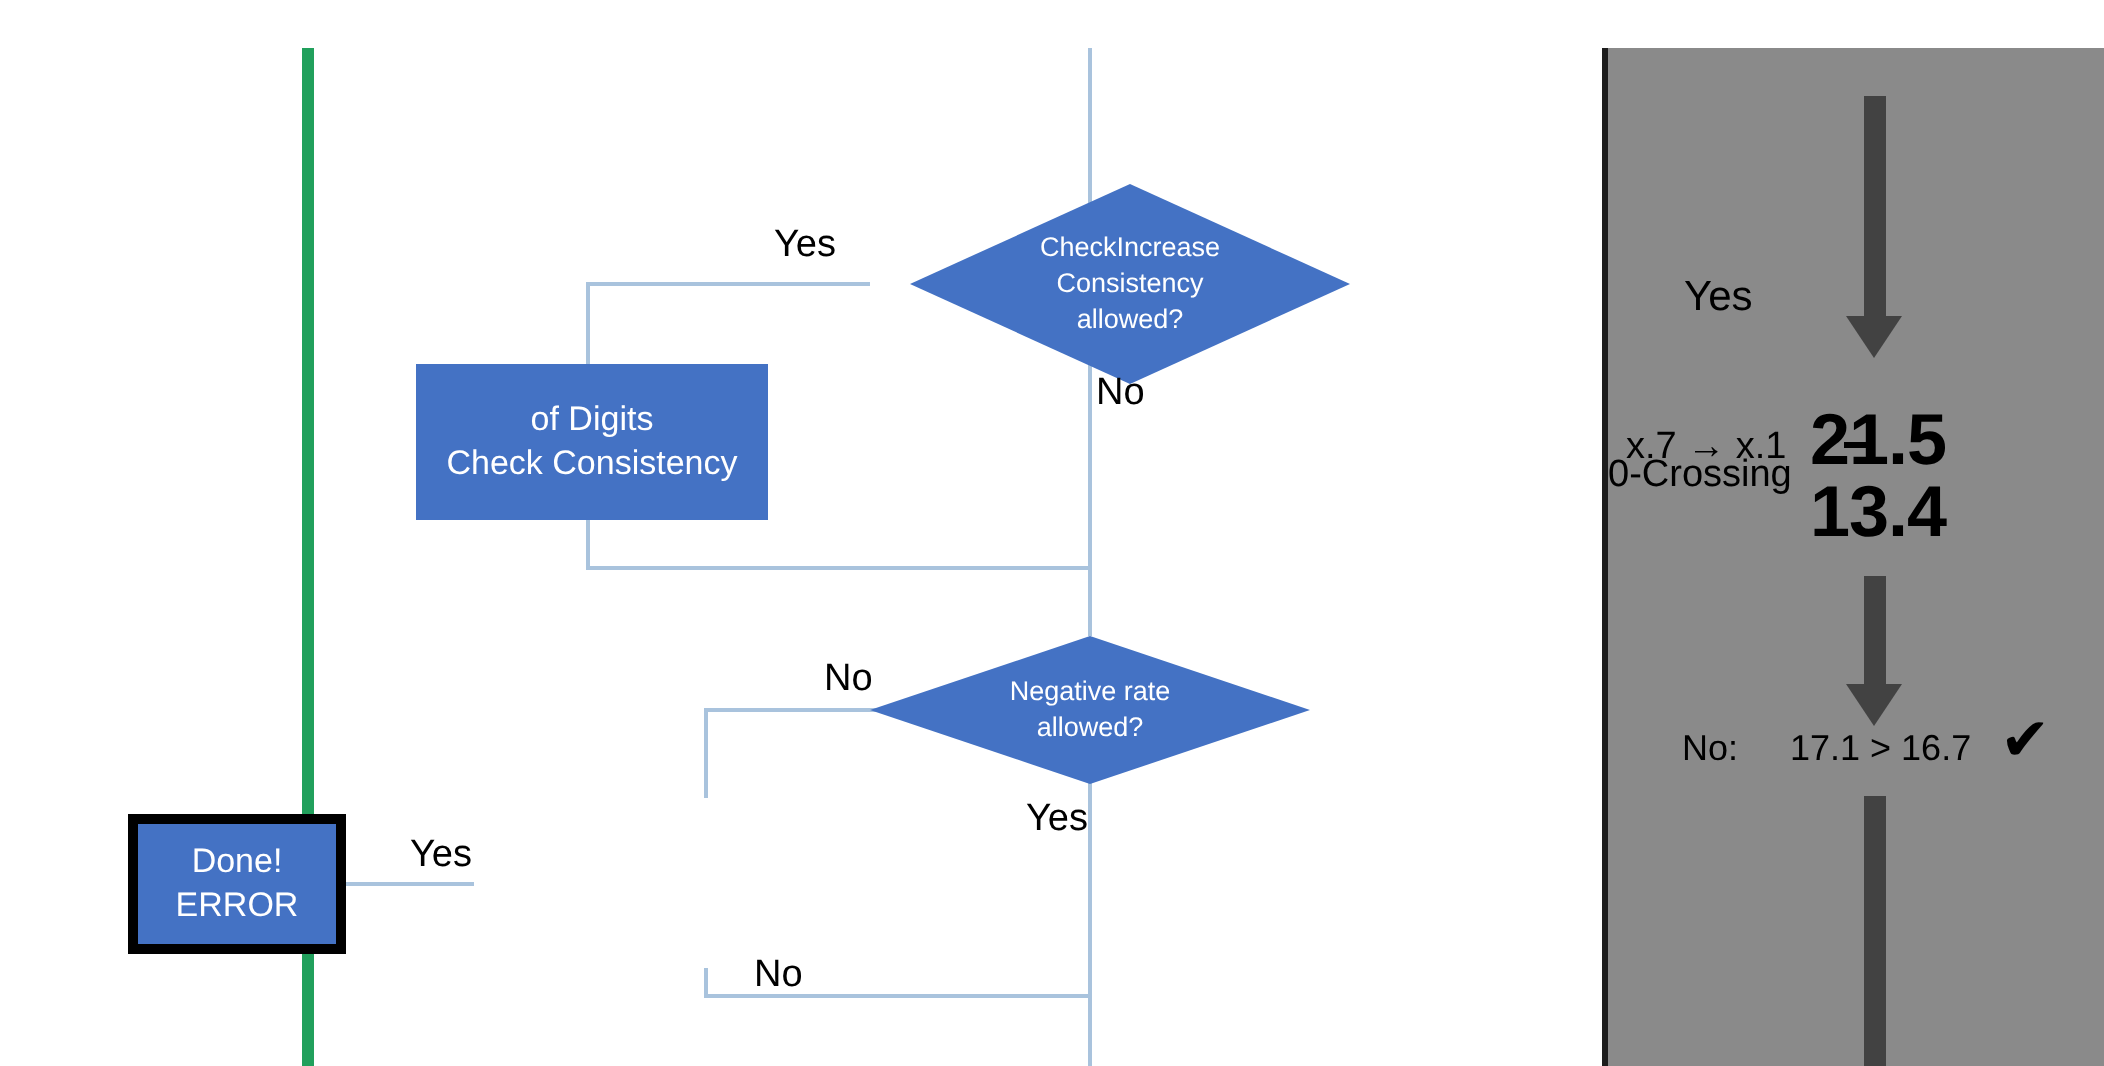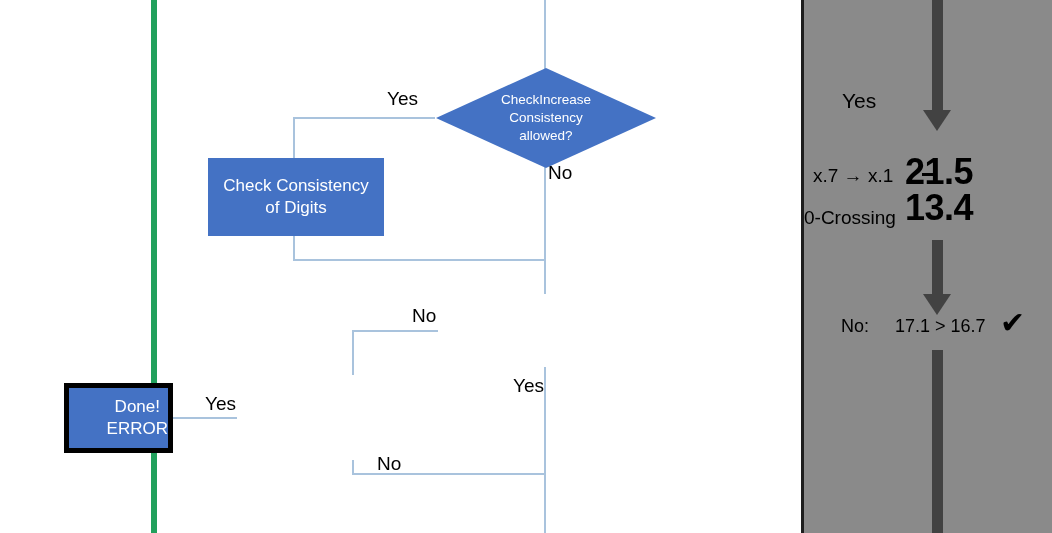--- a/index.html
+++ b/index.html
@@ -12,21 +12,21 @@
   }
   #stage {
     position: relative;
     width: 1052px;
     height: 533px;
     background: #ffffff;
     overflow: hidden;
   }
 
   
-  .abs { position: absolute; }
+  .abs { position: absolute; margin-top: 24px; }
 
   
   .green-divider {
     left: 151px;
     top: 0;
     width: 6px;
     height: 533px;
     background: #21a05c;
   }
 
@@ -44,21 +44,20 @@
     display: flex;
     align-items: center;
     justify-content: center;
     text-align: center;
     line-height: 1.3;
     font-size: 17px;
     box-sizing: border-box;
   }
   .proc-box.bordered {
     border: 5px solid #000000;
-    justify-content: flex-end;
   }
   .proc-box .lines > div { white-space: nowrap; }
 
   
   .diamond-wrap {
     
   }
   .diamond-wrap svg {
     position: absolute;
     left: 0; top: 0;
@@ -153,40 +152,51 @@
 
   <div class="abs conn conn-h" style="left:352px; top:330px; width:86px;"></div>
   <div class="abs conn conn-v" style="left:352px; top:330px; height:45px;"></div>
 
   <div class="abs conn conn-h" style="left:171px; top:417px; width:66px;"></div>
 
   <div class="abs conn conn-v" style="left:352px; top:460px; height:14px;"></div>
   <div class="abs conn conn-h" style="left:352px; top:473px; width:194px;"></div>
   <div class="abs conn conn-v" style="left:544px; top:473px; height:60px;"></div>
 
-  <div class="abs diamond-wrap" style="left:436px; top:68px; width:220px; height:100px;">
+  <div class="abs diamond-wrap" style="left:455px; top:68px; width:220px; height:100px;">
     <svg viewBox="0 0 220 100" preserveAspectRatio="none">
       <polygon points="110,0 220,50 110,100 0,50" fill="#4472c4"></polygon>
     </svg>
     <div class="diamond-label">
       <div class="lines">
         <div>CheckIncrease</div>
         <div>Consistency</div>
         <div>allowed?</div>
       </div>
     </div>
   </div>
 
   <div class="abs proc-box" style="left:208px; top:158px; width:176px; height:78px;">
     <div class="lines">
+      <div>of Digits</div>
       <div>Check Consistency</div>
-      <div>of Digits</div>
-    </div>
-  </div>
-
+    </div>
+  </div>
+
+  <div class="abs diamond-wrap" style="left:435px; top:294px; width:220px; height:74px;">
+    <svg viewBox="0 0 220 74" preserveAspectRatio="none">
+      <polygon points="110,0 220,37 110,74 0,37" fill="#4472c4"></polygon>
+    </svg>
+    <div class="diamond-label">
+      <div class="lines">
+        <div>Negative rate</div>
+        <div>allowed?</div>
+      </div>
+    </div>
+  </div>
 
 
   <div class="abs proc-box bordered" style="left:64px; top:383px; width:109px; height:70px; font-size:17px;">
     <div class="lines">
       <div>Done!</div>
       <div>ERROR</div>
     </div>
   </div>
 
   <div class="abs edge-label" style="left:387px; top:89px;">Yes</div>
@@ -204,21 +214,21 @@
   <div class="abs gray-panel">
 
     
     <div class="abs arrow-shaft" style="left:128px; top:0px; height:112px;"></div>
     <div class="abs arrow-head" style="left:119px; top:110px;"></div>
 
     <div class="abs panel-text panel-yes" style="left:38px; top:90px;">Yes</div>
 
     
     <div class="abs panel-text panel-small" style="left:9px; top:166px;">x.7 → x.1</div>
-    <div class="abs panel-text panel-small" style="left:0px; top:208px;">0-Crossing</div>
+    <div class="abs panel-text panel-small" style="left:0px; top:180px;">0-Crossing</div>
 
     <div class="abs panel-text panel-big strike-num" style="left:101px; top:154px;">21.5</div>
     <div class="abs panel-text panel-big" style="left:101px; top:190px;">13.4</div>
 
     
     <div class="abs arrow-shaft" style="left:128px; top:240px; height:56px;"></div>
     <div class="abs arrow-head" style="left:119px; top:294px;"></div>
 
     
     <div class="abs panel-text panel-row" style="left:37px; top:317px;">No:</div>

